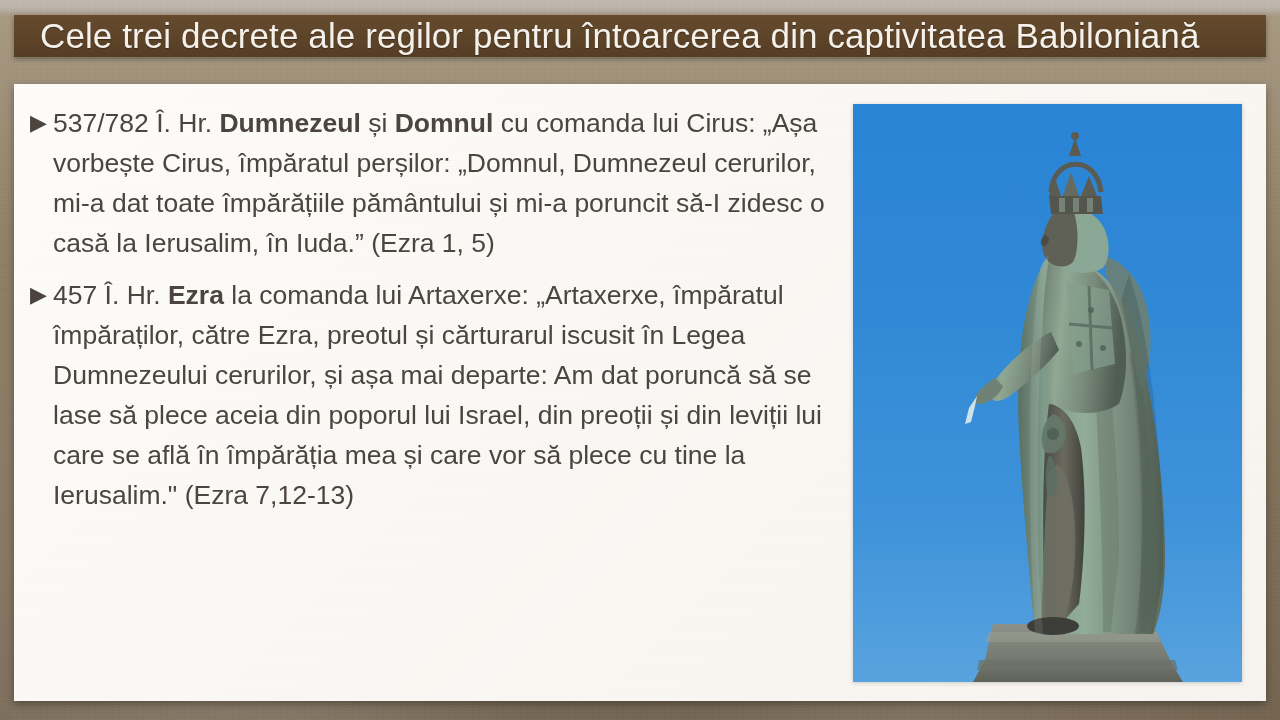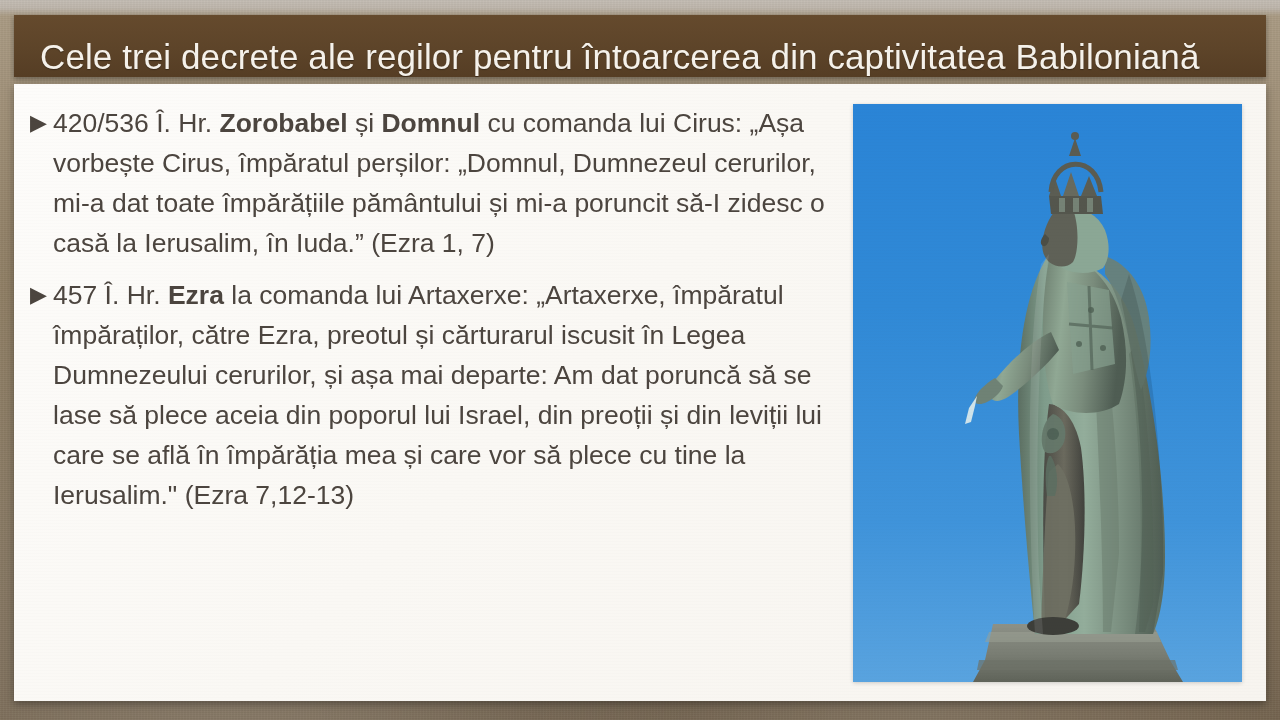--- a/index.html
+++ b/index.html
@@ -22,24 +22,24 @@
   .slide::before{
     content:"";position:absolute;inset:0;pointer-events:none;
     background-image:
       repeating-linear-gradient(0deg, rgba(255,255,255,.045) 0 1px, rgba(0,0,0,.035) 1px 2px),
       repeating-linear-gradient(90deg, rgba(255,255,255,.03) 0 1px, rgba(0,0,0,.025) 1px 3px);
     opacity:.55;
   }
 
   
   .title-bar{
-    position:absolute;left:14px;top:15px;width:1252px;height:62px;
+    position:absolute;left:14px;top:15px;width:1252px;height:42px;
     background:linear-gradient(to bottom,#654a2d 0%,#5d4429 55%,#553d24 100%);
     box-shadow:0 2px 5px rgba(0,0,0,.35);
-    display:flex;align-items:flex-end;
+    display:flex;align-items:center;
     z-index:3;
   }
   .title-text{
     color:#f5f1ea;
     font-size:35px;
     font-weight:400;
     letter-spacing:.1px;
     white-space:nowrap;
     padding-left:26px;
     text-shadow:0 1px 1px rgba(0,0,0,.35);
@@ -103,21 +103,21 @@
     <div class="title-text">Cele trei decrete ale regilor pentru întoarcerea din captivitatea Babiloniană</div>
   </div>
 
   <div class="panel">
 
     <div class="text-col">
 
       <div class="bullet-item">
         <span class="bullet-mark">▶</span>
         <span class="para">
-          <span>420/536 Î. Hr. </span><span class="b">Zorobabel</span><span> și </span><span class="b">Domnul</span><span> cu comanda lui Cirus: „Așa vorbește Cirus, împăratul perșilor: „Domnul, Dumnezeul cerurilor, mi-a dat toate împărățiile pământului și mi-a poruncit să-I zidesc o casă la Ierusalim, în Iuda.” (Ezra 1, 7)</span>
+          <span>537/782 Î. Hr. </span><span class="b">Dumnezeul</span><span> și </span><span class="b">Domnul</span><span> cu comanda lui Cirus: „Așa vorbește Cirus, împăratul perșilor: „Domnul, Dumnezeul cerurilor, mi-a dat toate împărățiile pământului și mi-a poruncit să-I zidesc o casă la Ierusalim, în Iuda.” (Ezra 1, 5)</span>
         </span>
       </div>
 
       <div class="bullet-item">
         <span class="bullet-mark">▶</span>
         <span class="para">
           <span>457 Î. Hr. </span><span class="b">Ezra</span><span> la comanda lui Artaxerxe: „Artaxerxe, împăratul împăraților, către Ezra, preotul și cărturarul iscusit în Legea Dumnezeului cerurilor, și așa mai departe: Am dat poruncă să se lase să plece aceia din poporul lui Israel, din preoții și din leviții lui care se află în împărăția mea și care vor să plece cu tine la Ierusalim." (Ezra 7,12-13)</span>
         </span>
       </div>
 

